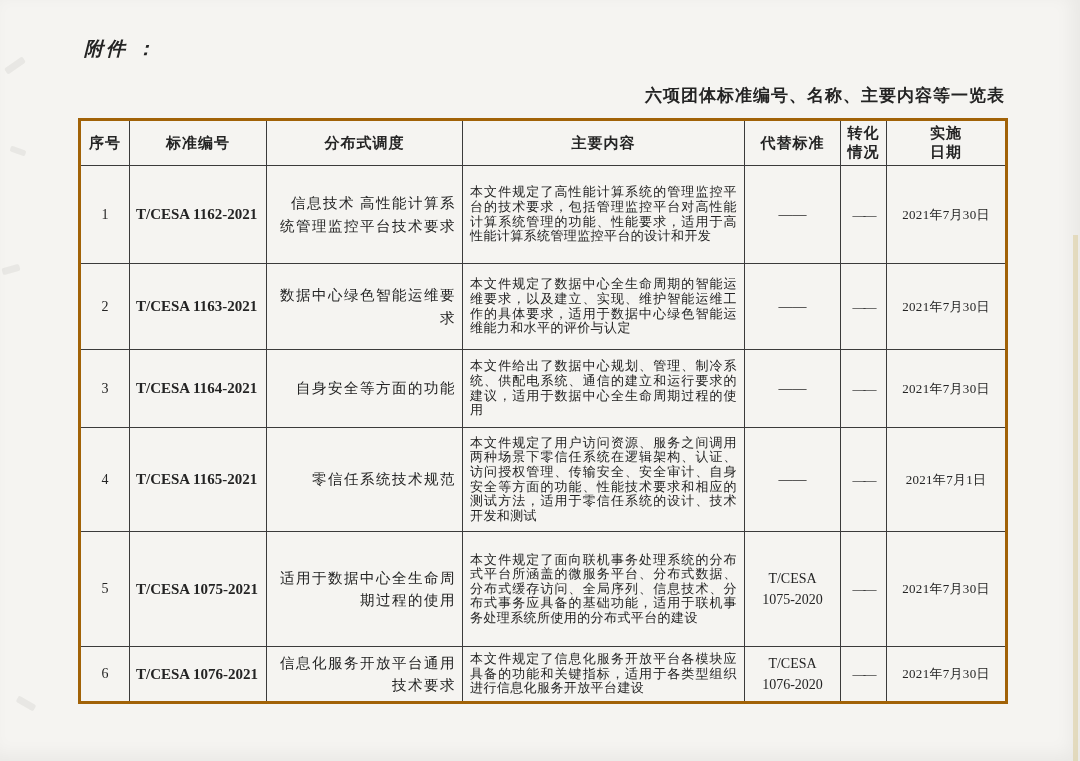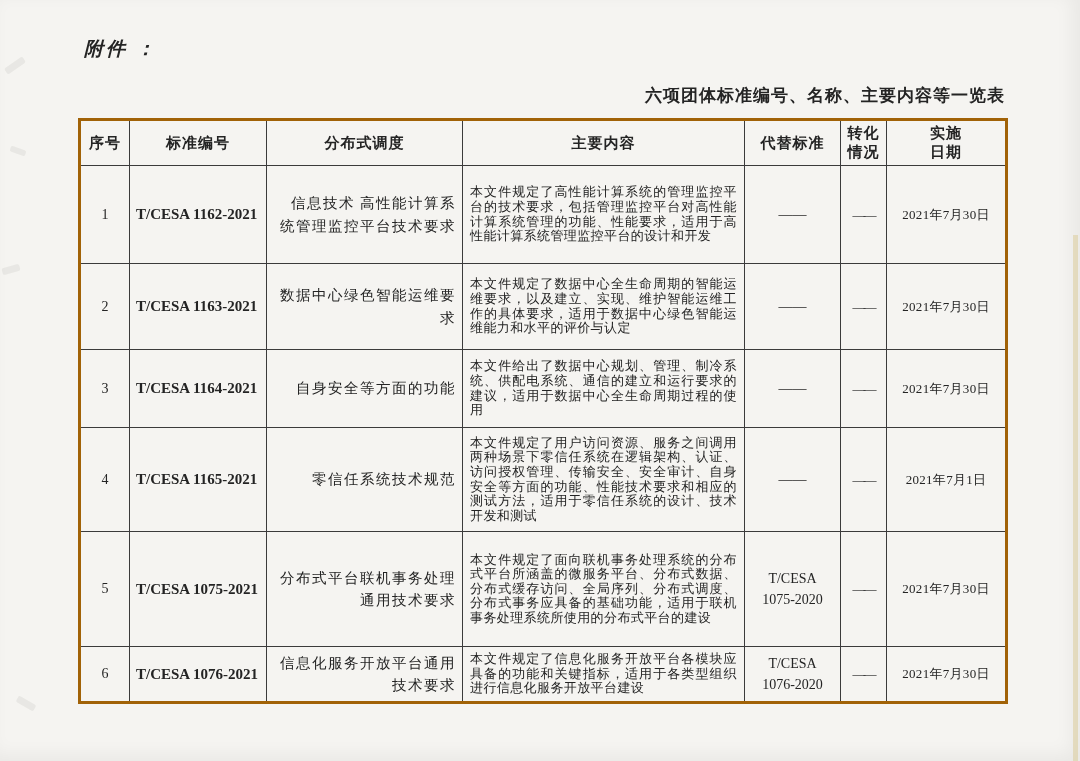--- a/index.html
+++ b/index.html
@@ -130,22 +130,22 @@
         <td class="c-code">T/CESA 1165-2021</td>
         <td class="c-name">零信任系统技术规范</td>
         <td class="c-content">本文件规定了用户访问资源、服务之间调用两种场景下零信任系统在逻辑架构、认证、访问授权管理、传输安全、安全审计、自身安全等方面的功能、性能技术要求和相应的测试方法，适用于零信任系统的设计、技术开发和测试</td>
         <td class="c-replaces">——</td>
         <td class="c-conversion">——</td>
         <td class="c-date">2021年7月1日</td>
       </tr>
       <tr style="height: 115px;">
         <td class="c-no">5</td>
         <td class="c-code">T/CESA 1075-2021</td>
-        <td class="c-name">分布式平台联机事务处理通用技术要求</td>
-        <td class="c-content">本文件规定了面向联机事务处理系统的分布式平台所涵盖的微服务平台、分布式数据、分布式缓存访问、全局序列、分布式调度、分布式事务应具备的基础功能，适用于联机事务处理系统所使用的分布式平台的建设</td>
+        <td class="c-name">适用于数据中心全生命周期过程的使用</td>
+        <td class="c-content">本文件规定了面向联机事务处理系统的分布式平台所涵盖的微服务平台、分布式数据、分布式缓存访问、全局序列、信息技术、分布式事务应具备的基础功能，适用于联机事务处理系统所使用的分布式平台的建设</td>
         <td class="c-replaces">T/CESA 1075-2020</td>
         <td class="c-conversion">——</td>
         <td class="c-date">2021年7月30日</td>
       </tr>
       <tr style="height: 56px;">
         <td class="c-no">6</td>
         <td class="c-code">T/CESA 1076-2021</td>
         <td class="c-name">信息化服务开放平台通用技术要求</td>
         <td class="c-content">本文件规定了信息化服务开放平台各模块应具备的功能和关键指标，适用于各类型组织进行信息化服务开放平台建设</td>
         <td class="c-replaces">T/CESA 1076-2020</td>

